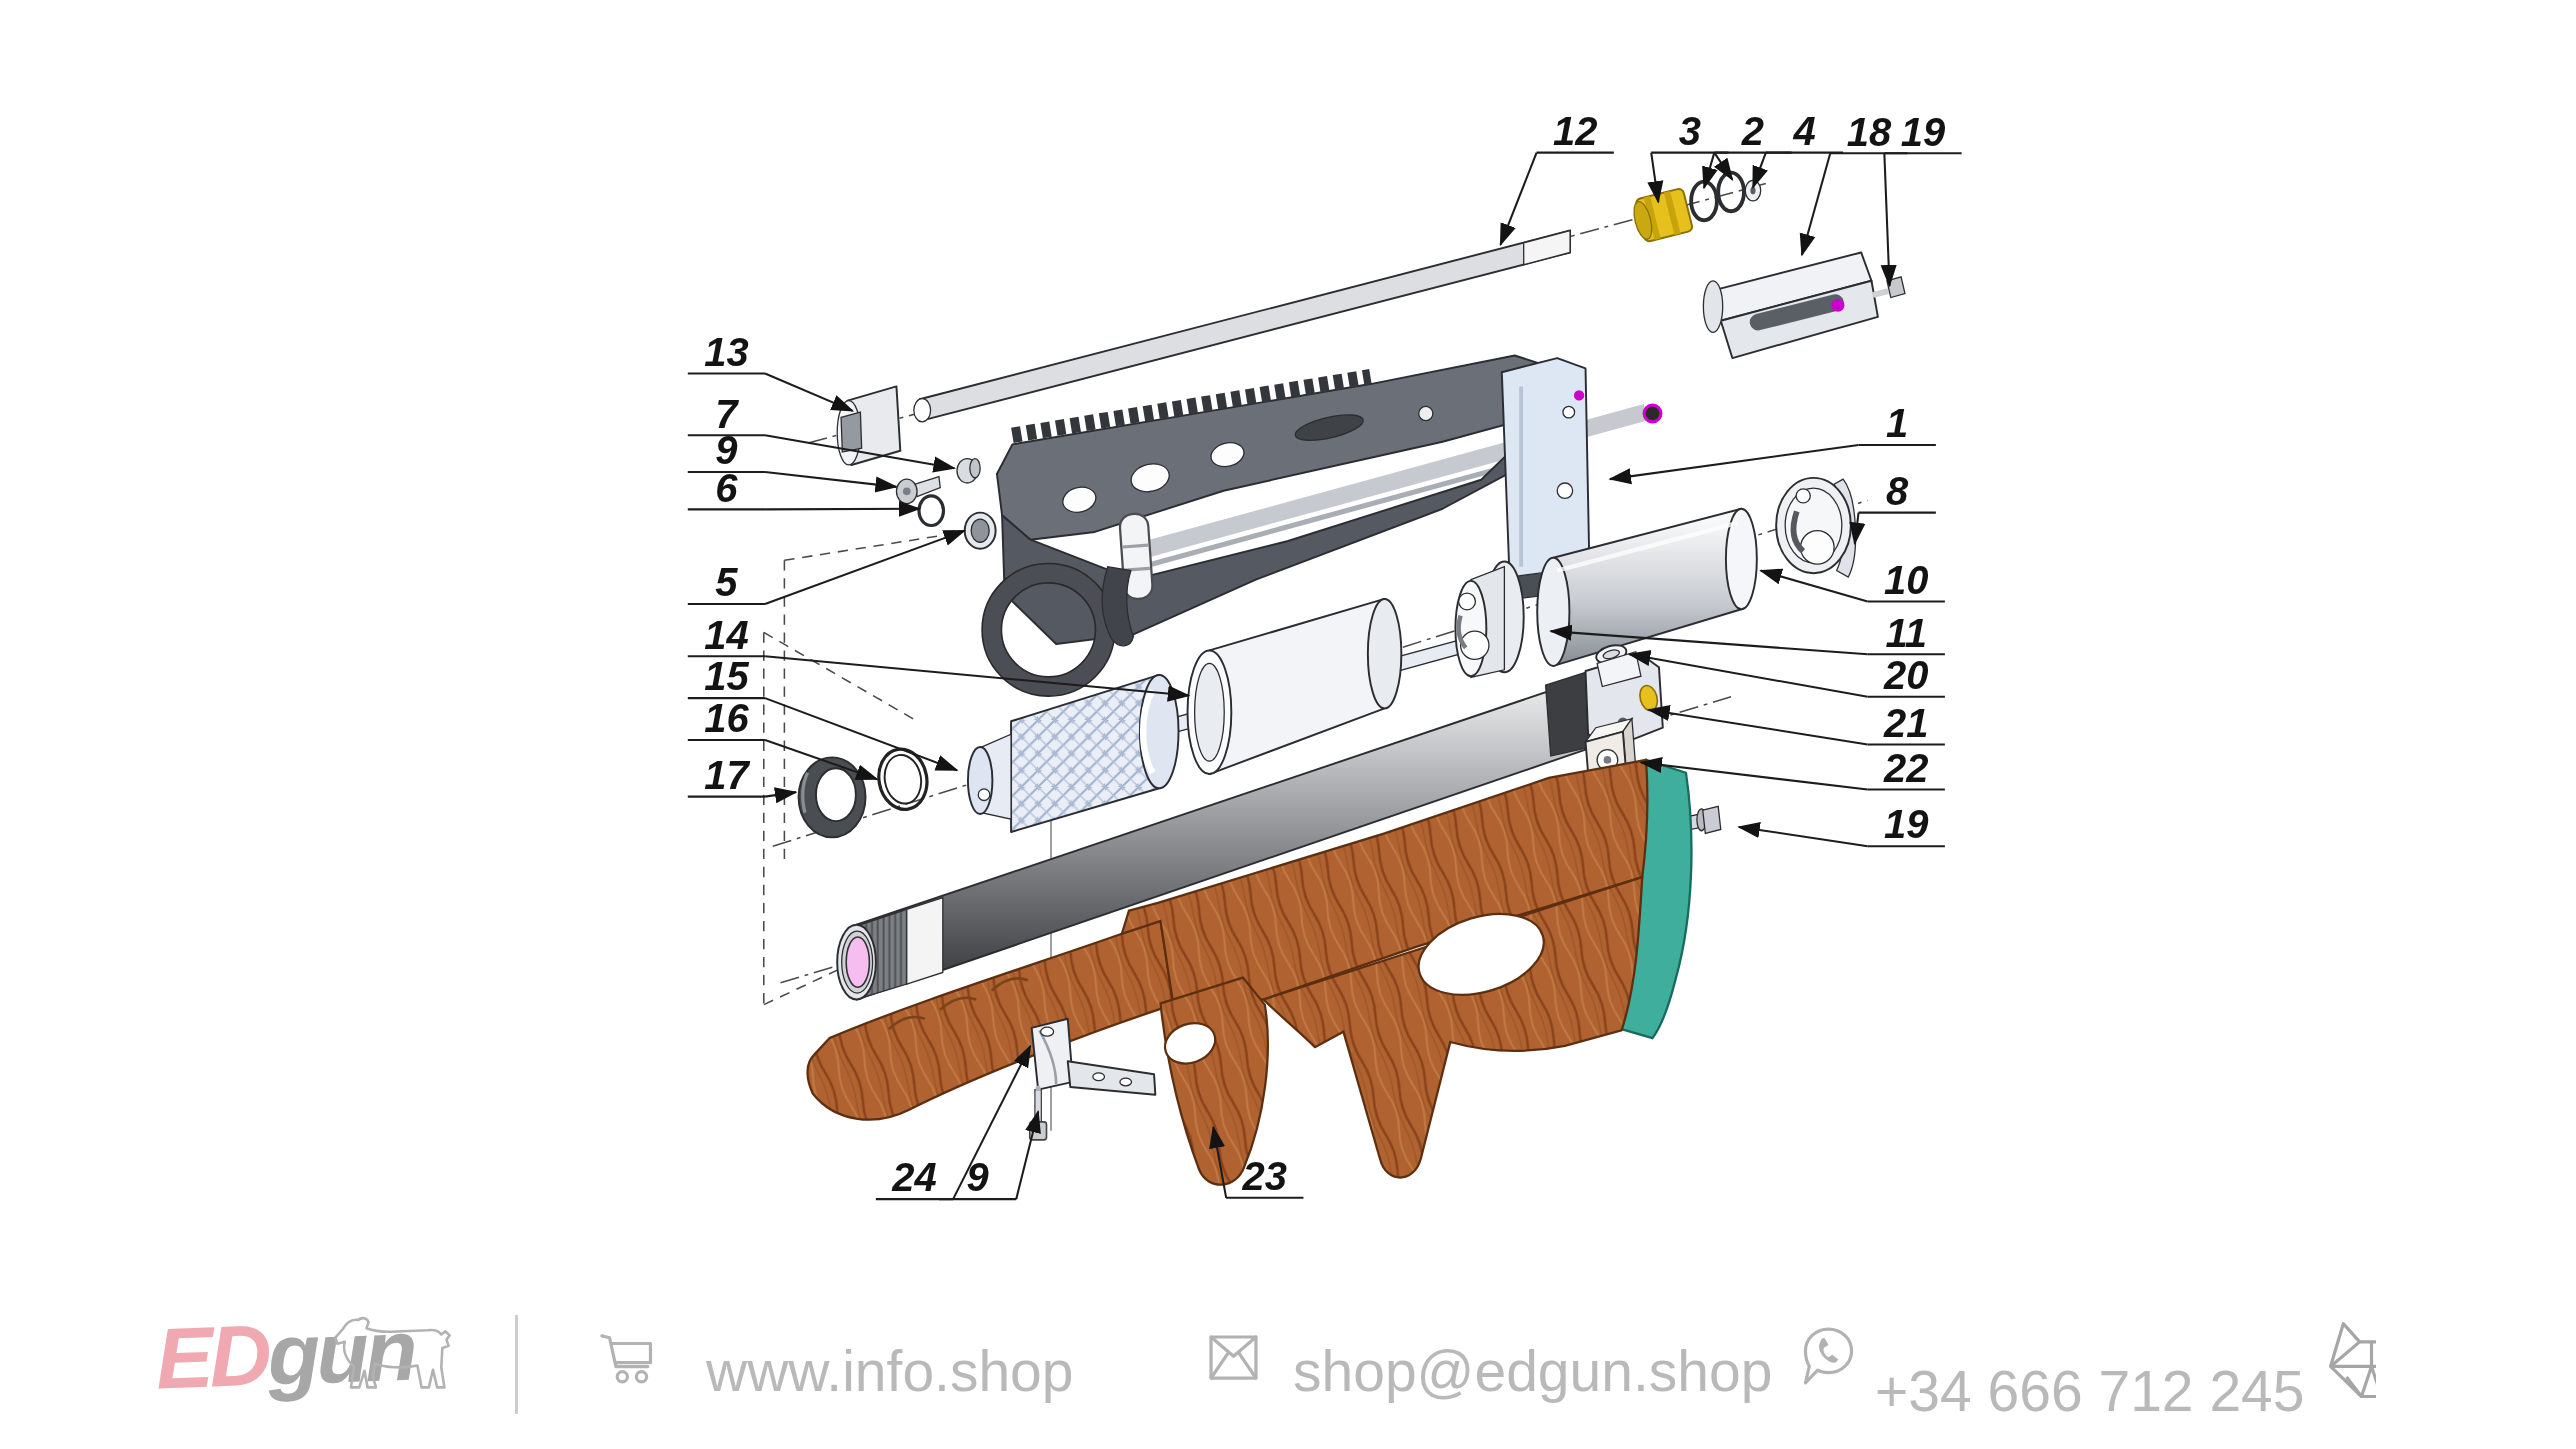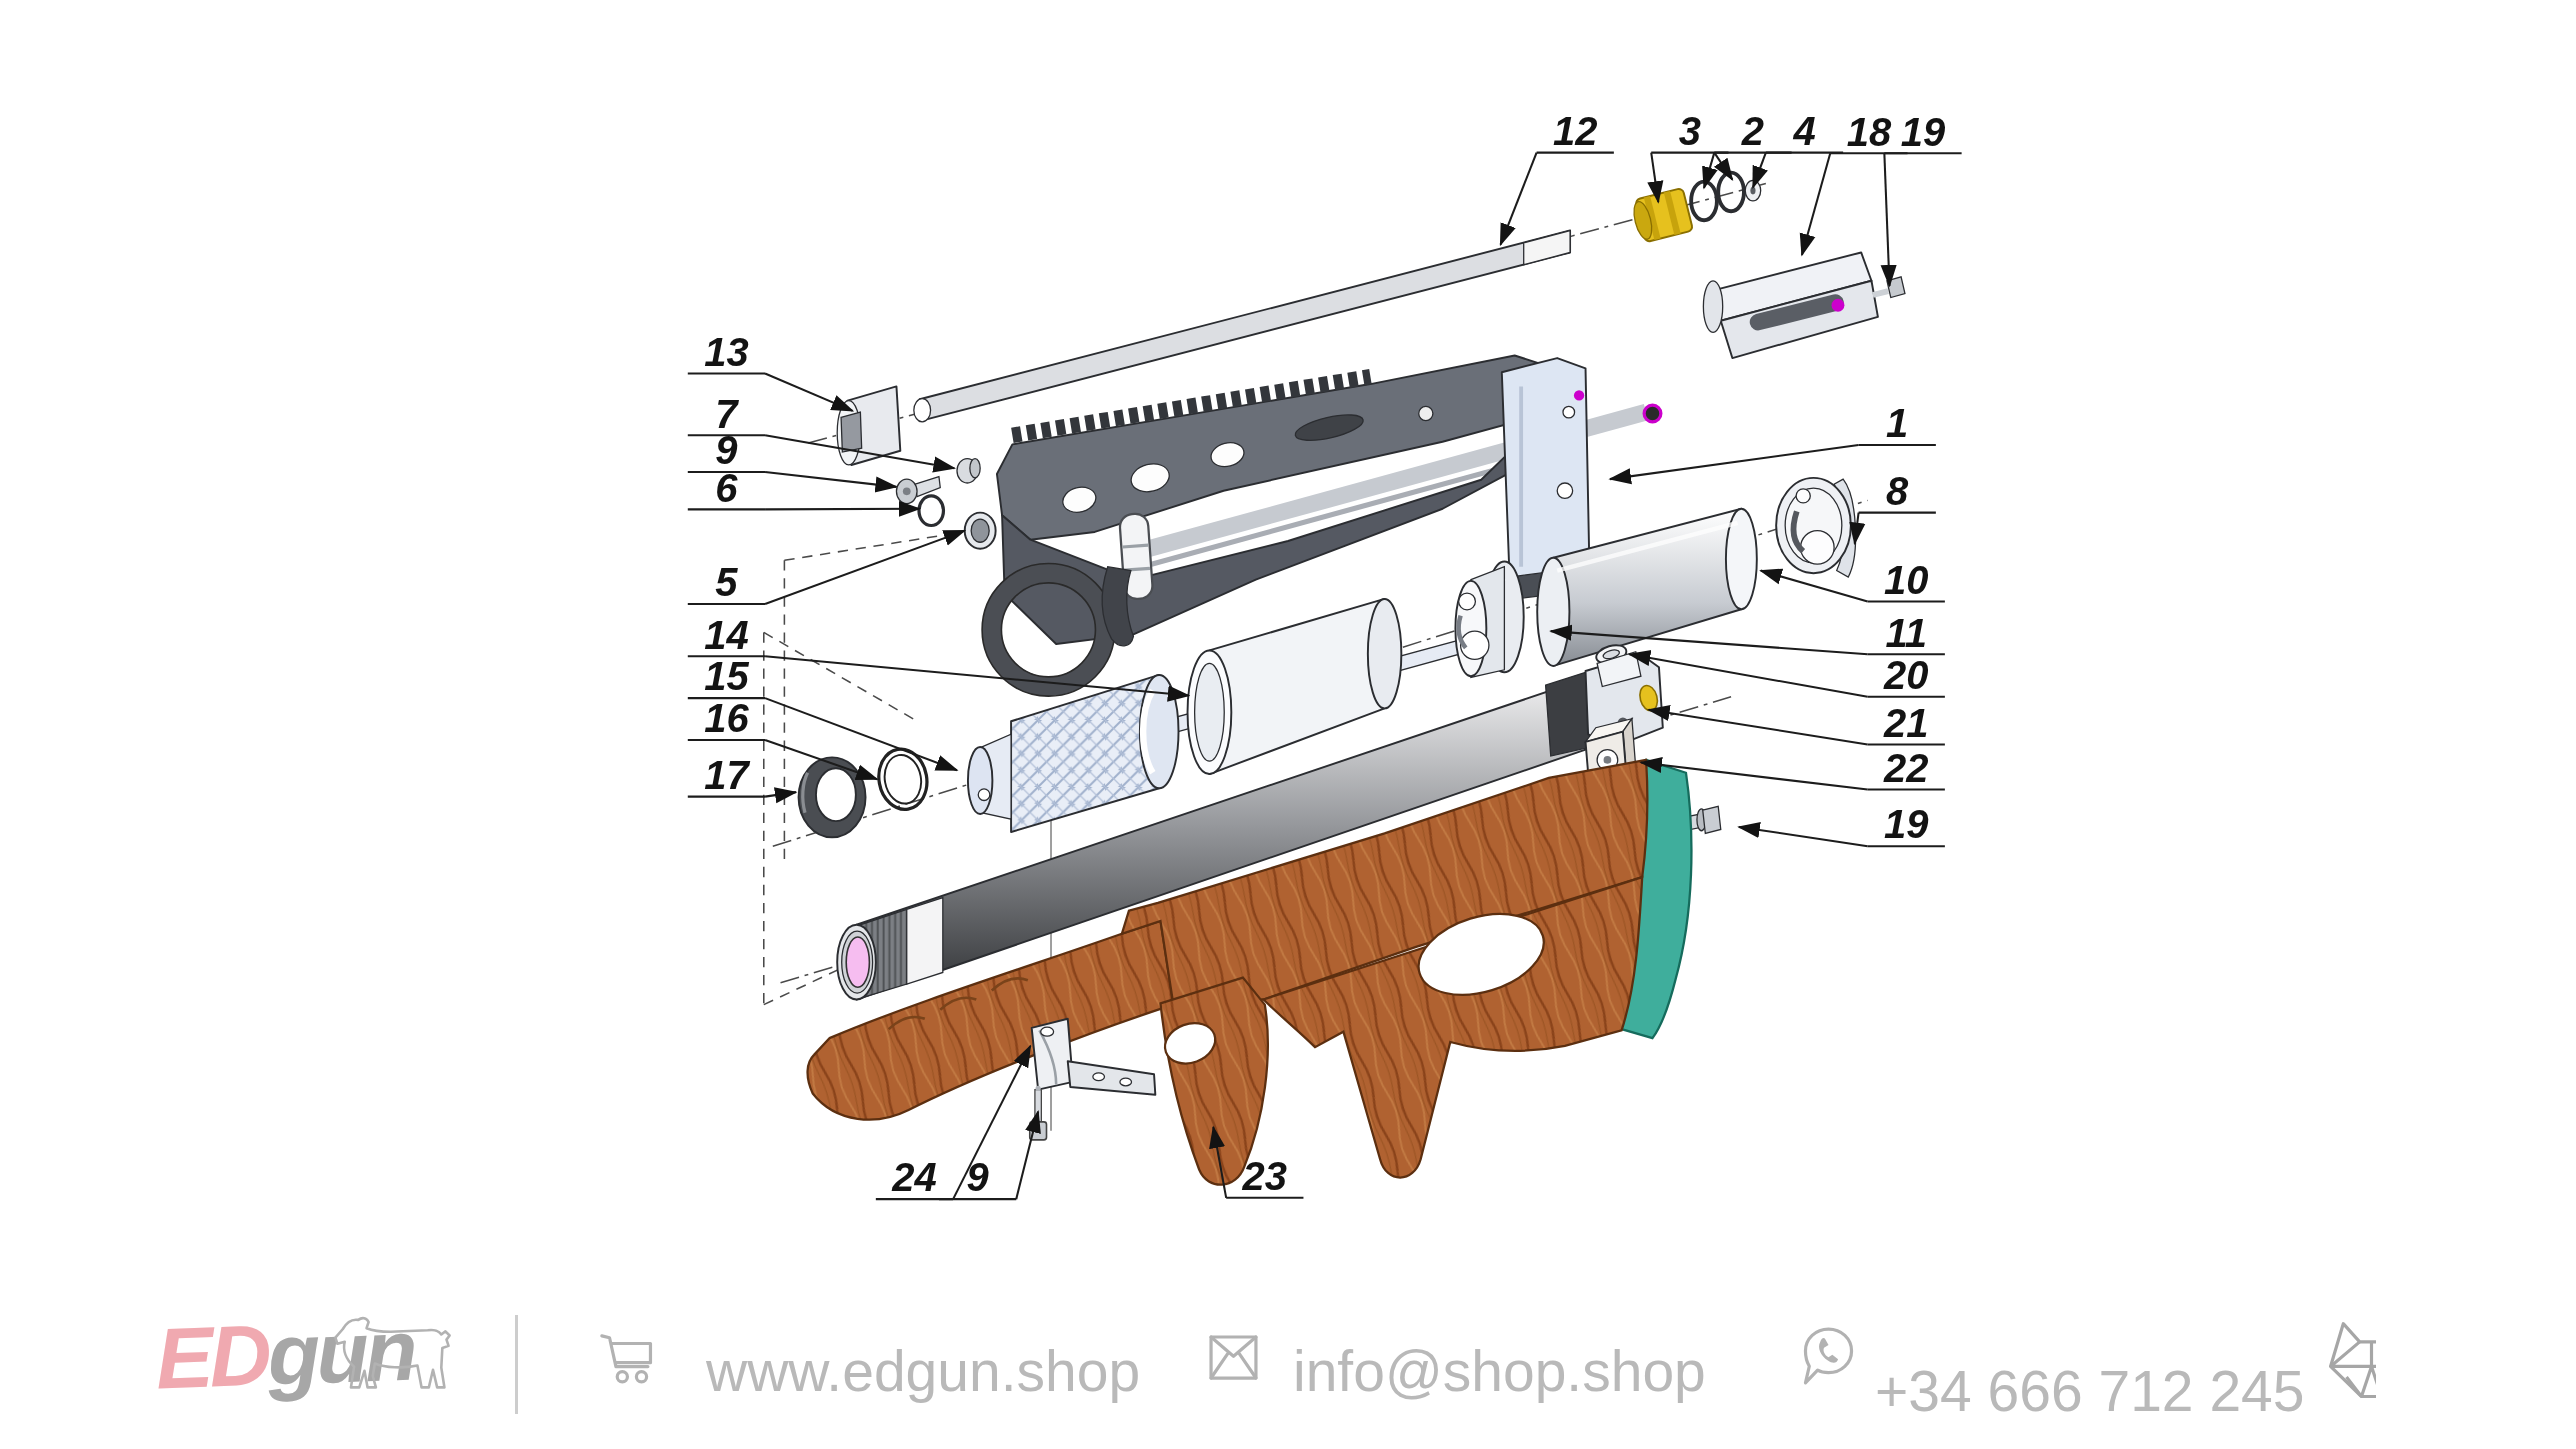--- a/index.html
+++ b/index.html
@@ -360,27 +360,27 @@
   <path class="stroke-ic" d="M20,62 L34,46 C42,32 52,26 64,28 C72,22 80,24 84,32 L80,44 C94,50 120,52 150,50 L198,48 C210,46 220,50 224,56 L232,50 L240,58 L234,66 L238,78 L226,82 L224,120 L230,158 L216,158 L208,124 L200,158 L186,158 L178,116 C150,122 116,120 96,112 L92,136 L98,158 L82,158 L76,126 L66,158 L50,158 L56,118 C40,104 34,86 38,70 L24,74 Z"></path>
 </svg>
 
 <div class="fdiv"></div>
 
 <svg class="ficon" style="left:598px;top:1332px" width="64" height="55" viewBox="0 0 100 86">
   <path class="stroke-ic" d="M6,6 L18,9 L28,54 L78,54 M20,18 H82 V48 H27"></path>
   <circle class="stroke-ic" cx="38" cy="70" r="8"></circle>
   <circle class="stroke-ic" cx="68" cy="70" r="8"></circle>
 </svg>
-<span class="ftxt" style="left:706px;top:1338px">www.edgun.shop</span>
+<span class="ftxt" style="left:706px;top:1338px">www.info.shop</span>
 
 <svg class="ficon" style="left:1207px;top:1328px" width="53" height="59" viewBox="0 0 82 92">
   <rect class="stroke-ic" x="6" y="14" width="70" height="64"></rect>
   <path class="stroke-ic" d="M6,14 L41,44 L76,14 M6,78 L32,40 M76,78 L50,40"></path>
 </svg>
-<span class="ftxt" style="left:1293px;top:1338px">info@shop.shop</span>
+<span class="ftxt" style="left:1293px;top:1338px">shop@edgun.shop</span>
 
 <svg class="ficon" style="left:1799px;top:1324px" width="59" height="64" viewBox="0 0 92 100">
   <path class="stroke-ic" d="M46,8 C66,8 82,23 82,42 C82,61 66,76 46,76 C40,76 34,75 29,72 L10,92 L16,66 C12,59 10,51 10,42 C10,23 26,8 46,8 Z"></path>
   <path d="M33,28 c-5,9 1,22 12,29 c7,5 14,5 16,-2 l-9,-7 -6,4 c-7,-4 -9,-11 -7,-15 l7,-4 -5,-9 c-2,-4 -6,-2 -8,4 Z" fill="#b2b2b2"></path>
 </svg>
 <span class="ftxt" style="left:1875px;top:1358px">+34 666 712 245</span>
 
 <svg class="ficon" style="left:2326px;top:1316px" width="91" height="90" viewBox="0 0 200 180">
   <g fill="none" stroke="#a6a6a6" stroke-width="7" stroke-linejoin="round">
     <path d="M38,8 L74,48 L126,48 L162,8 L190,102 L122,168 L78,168 L10,102 Z"></path>

